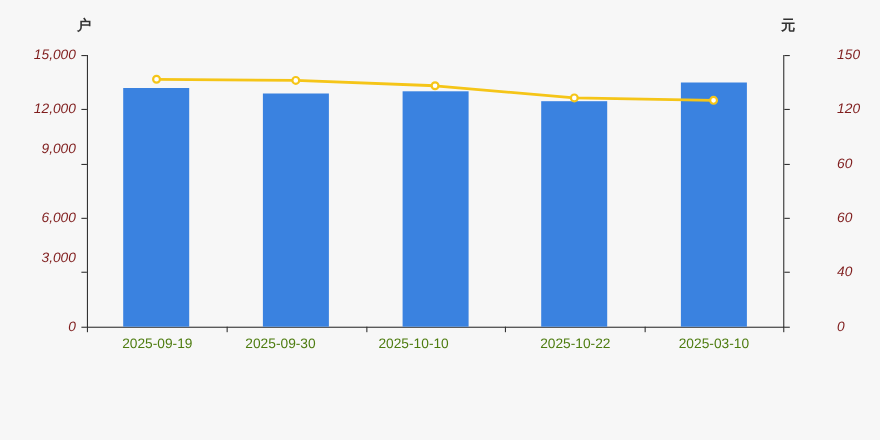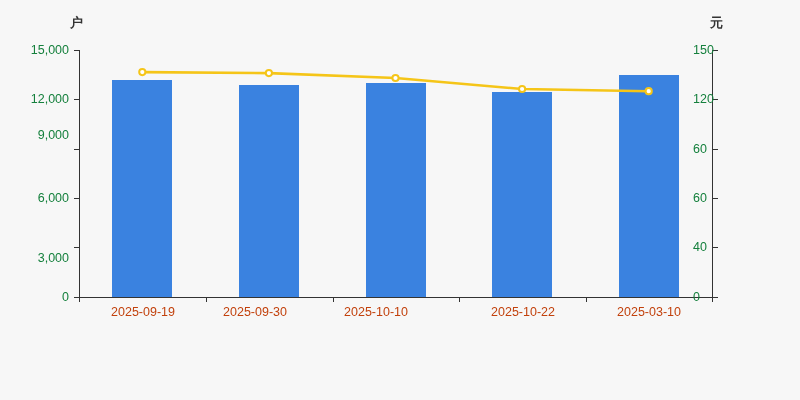--- a/index.html
+++ b/index.html
@@ -61,46 +61,47 @@
     width: 5px;
     height: 1px;
     background: #333333;
   }
   .tick-mark.left  { left: 74px; }
   .tick-mark.right { left: 713px; }
 
   .tick-label {
     position: absolute;
     font-size: 12.5px;
-    color: #15803d;
+    color: #7f1d1d;
     white-space: nowrap;
     line-height: 1;
+    font-style: italic;
   }
   .tick-label.left {
     right: 731px;
     text-align: right;
   }
   .tick-label.right {
-    left: 693px;
+    left: 761px;
     text-align: right;
   }
 
   
   .xtick-mark {
     position: absolute;
     top: 297px;
     width: 1px;
     height: 5px;
     background: #333333;
   }
   .xtick-label {
     position: absolute;
     top: 306px;
     font-size: 12.5px;
-    color: #c2410c;
+    color: #4d7c0f;
     white-space: nowrap;
     transform: translateX(-50%);
     line-height: 1;
   }
 
   
   .bar {
     position: absolute;
     background: #3a82e0;
   }
@@ -123,21 +124,21 @@
 
   <div class="axis-unit" id="right-unit">元</div>
 
   <div class="axis-line-left"></div>
   <div class="axis-line-right"></div>
   <div class="axis-line-bottom"></div>
 
   <div class="tick-mark left" style="top:297px"></div>
   <div class="tick-label left" style="top:291px">0</div>
   <div class="tick-mark left" style="top:247px"></div>
-  <div class="tick-label left" style="top:252px">3,000</div>
+  <div class="tick-label left" style="top:228px">3,000</div>
   <div class="tick-mark left" style="top:198px"></div>
   <div class="tick-label left" style="top:192px">6,000</div>
   <div class="tick-mark left" style="top:149px"></div>
   <div class="tick-label left" style="top:129px">9,000</div>
   <div class="tick-mark left" style="top:99px"></div>
   <div class="tick-label left" style="top:93px">12,000</div>
   <div class="tick-mark left" style="top:50px"></div>
   <div class="tick-label left" style="top:44px">15,000</div>
 
   <div class="tick-mark right" style="top:297px"></div>

